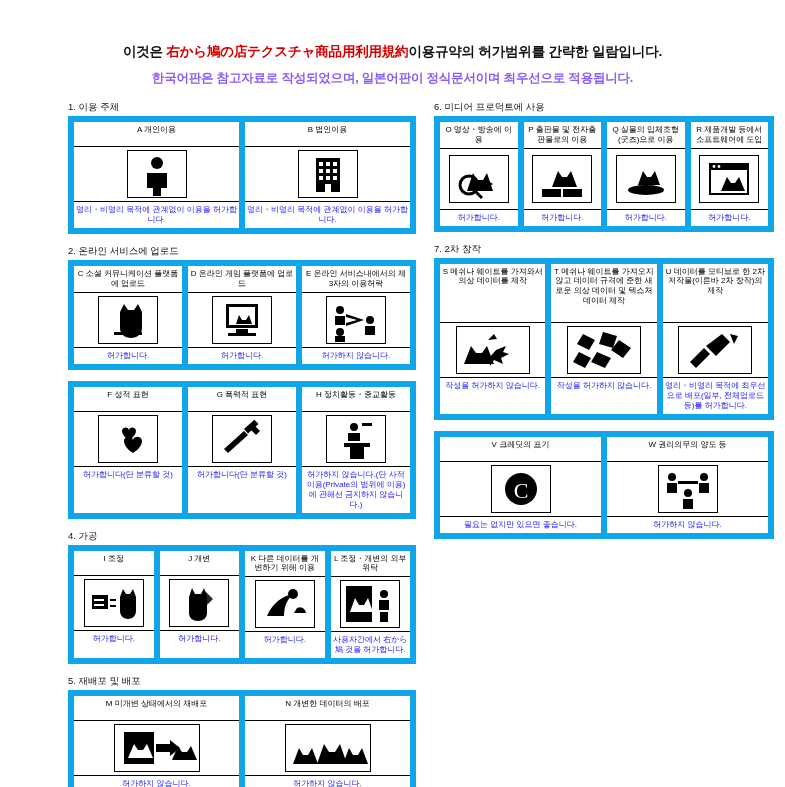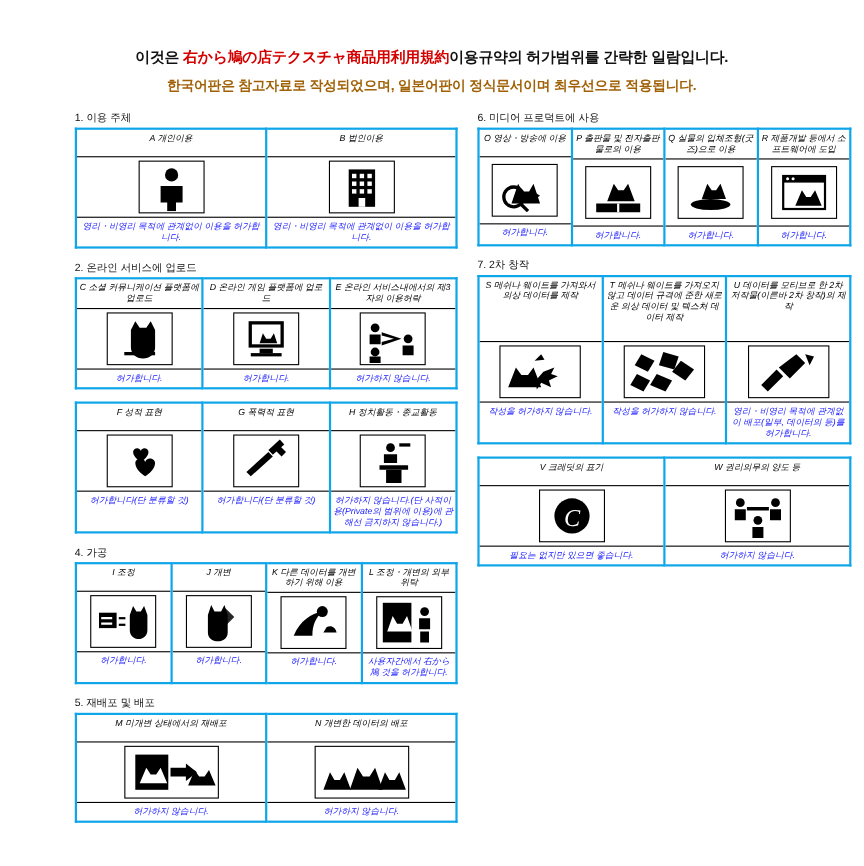--- a/index.html
+++ b/index.html
@@ -13,40 +13,40 @@
 
   .page { position: relative; width: 785px; height: 787px; padding: 0; margin-top: 19px; }
 
   
   .header { text-align: center; padding-top: 24px; }
   .header .line1 {
     font-size: 13.5px; font-weight: bold; color: #111; letter-spacing: -0.2px;
   }
   .header .line1 .red { color: #d40000; }
   .header .line2 {
-    font-size: 12.5px; font-weight: bold; color: #a16207; margin-top: 9px;
+    font-size: 12.5px; font-weight: bold; color: #8b5cf6; margin-top: 9px;
     letter-spacing: -0.2px;
   }
 
   
   .cols { display: flex; gap: 0; padding: 0 10px; margin-top: 14px; }
   .colL { width: 348px; margin-left: 58px; }
   .colR { width: 340px; margin-left: 18px; }
 
   .section { margin-bottom: 11px; }
   .sec-title {
     font-size: 9.5px; color: #111; margin-bottom: 2px; font-weight: normal;
   }
 
   table.grid {
     border-collapse: collapse; width: 100%; table-layout: fixed;
     border: 1.5px solid #000;
   }
   table.grid td {
-    border: 2px solid #0ea5e9; vertical-align: top; padding: 0; font-style: italic;
+    border: 6px solid #0ea5e9; vertical-align: top; padding: 0;
   }
   .cell-head {
     font-size: 8px; line-height: 1.22; text-align: center; color: #000;
     padding: 3px 2px 3px 2px; min-height: 24px;
   }
   .cell-art {
     height: 56px; display: flex; align-items: center; justify-content: center;
     border-top: 1px solid #000; border-bottom: 1px solid #000;
     background: #fff;
   }
@@ -455,21 +455,21 @@
               <div class="cell-head" style="min-height:58px">U 데이터를 모티브로 한 2차 저작물(이른바 2차 창작)의 제작</div>
               <div class="cell-art">
                 <div class="art wide">
                   <svg width="70" height="44" viewBox="0 0 70 44">
                         <path d="M10 34l14-14 6 6-14 14z" fill="#000"></path>
                         <path d="M26 18l16-12 8 8-14 14z" fill="#000"></path>
                         <path d="M50 6l8 2-4 8z" fill="#000"></path>
                       </svg>
                 </div>
               </div>
-              <div class="cell-note">영리・비영리 목적에 관계없이 배포(일부, 데이터의 등)를 허가합니다.</div>
+              <div class="cell-note">영리・비영리 목적에 최우선으로 배포(일부, 전체업로드 등)를 허가합니다.</div>
             </td>
           </tr>
         </tbody>
           </table>
       </div>
 
       <div class="section">
         <table class="grid">
           <tbody>
               <tr>

